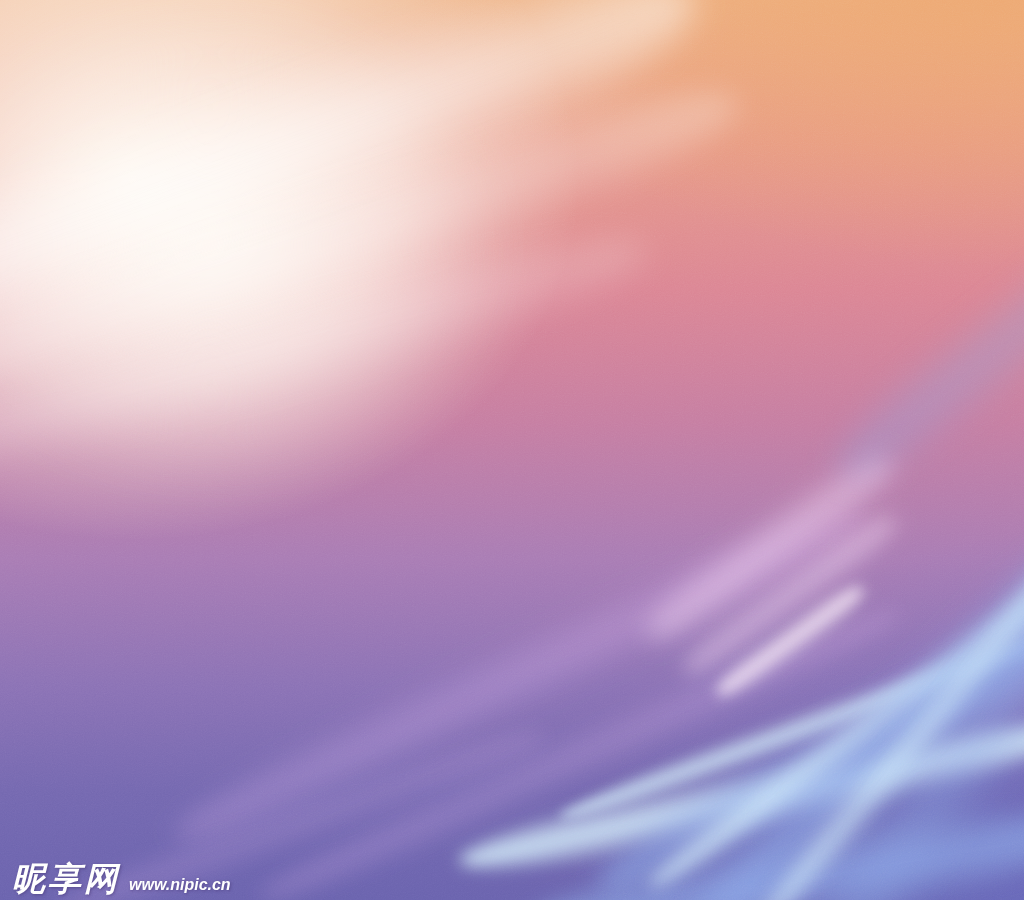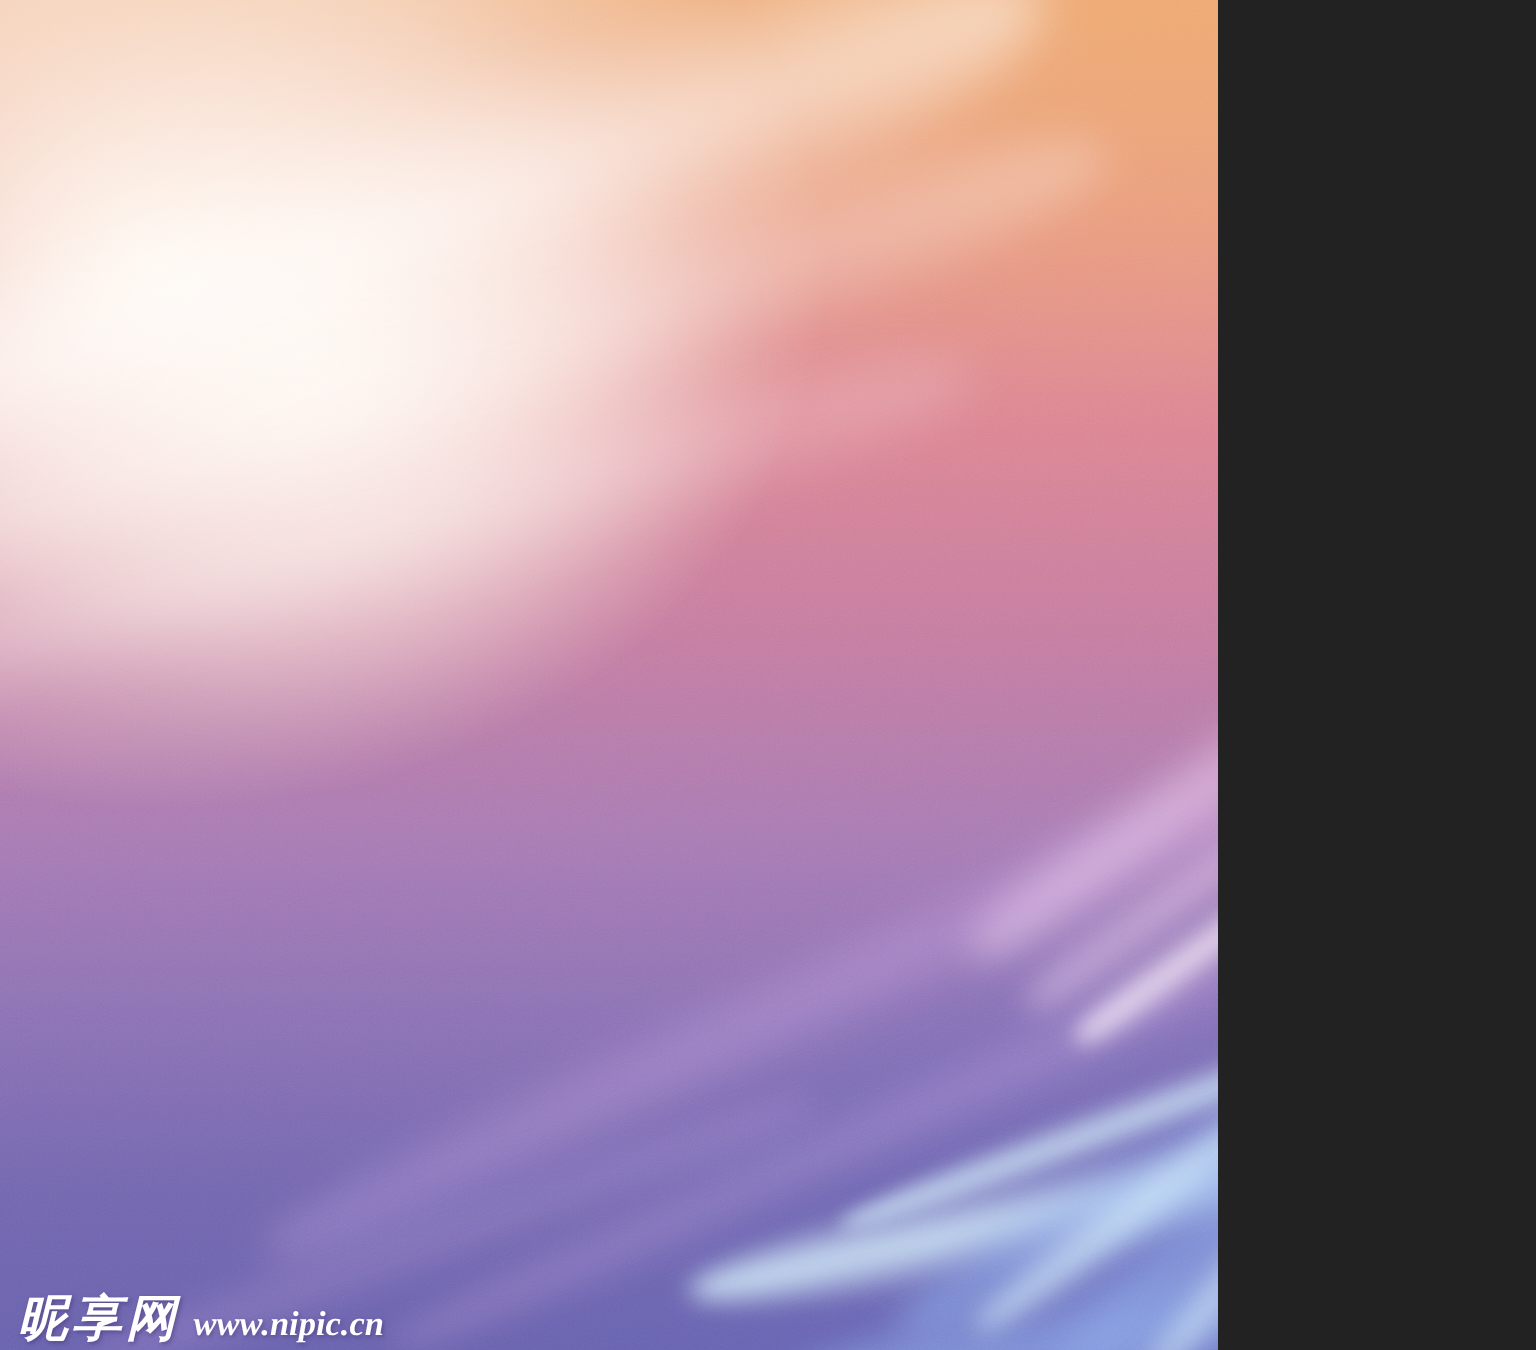--- a/index.html
+++ b/index.html
@@ -1,18 +1,18 @@
 <!DOCTYPE html>
 <html><head>
 <meta charset="utf-8">
 <style>
   html,body{margin:0;padding:0;background:#222;}
   .canvas{
     position:relative;
-    width:812px;height:900px;
+    width:1024px;height:900px;
     overflow:hidden;
     font-family:"Liberation Sans",sans-serif;
   }
   
   .bg-base{
     position:absolute;inset:0;
     background:
       radial-gradient(ellipse 620px 500px at 13% 20%, rgba(255,250,243,0.95) 0%, rgba(252,238,228,0.55) 42%, rgba(250,232,223,0) 72%),
       radial-gradient(ellipse 980px 520px at 100% -6%, rgba(238,166,108,0.85) 0%, rgba(238,166,108,0) 62%),
       radial-gradient(ellipse 900px 720px at 108% 108%, rgba(102,112,200,0.55) 0%, rgba(102,112,200,0) 62%),
@@ -33,21 +33,21 @@
   .blu-bright{background:linear-gradient(to bottom,rgba(210,238,250,0) 0%,rgba(212,238,251,0.92) 50%,rgba(210,238,250,0) 100%);}
   .noise{position:absolute;inset:0;opacity:.11;mix-blend-mode:overlay;pointer-events:none;}
   
   .wm-left{
     position:absolute;left:12px;bottom:5px;
     display:flex;align-items:baseline;gap:9px;
     color:#fff;text-shadow:1px 1px 3px rgba(60,40,100,0.45);
     white-space:nowrap;
   }
   .wm-cn{font-family:"DejaVu Sans",sans-serif;font-style:italic;font-weight:900;font-size:33px;letter-spacing:3px;line-height:1;}
-  .wm-url{font-family:Liberation Serif, serif;font-style:italic;font-weight:700;font-size:23px;line-height:1;}
+  .wm-url{font-family:Liberation Sans, sans-serif;font-style:italic;font-weight:700;font-size:16px;line-height:1;}
   .id-badge{
     position:absolute;right:9px;bottom:13px;
     background:rgba(44,52,82,0.55);
     border-radius:4px;
     padding:4px 10px 6px 10px;
     color:#eef2fa;
     font-size:19.5px;letter-spacing:.4px;
     text-shadow:0 1px 2px rgba(20,25,50,0.5);
     white-space:nowrap;
   }

